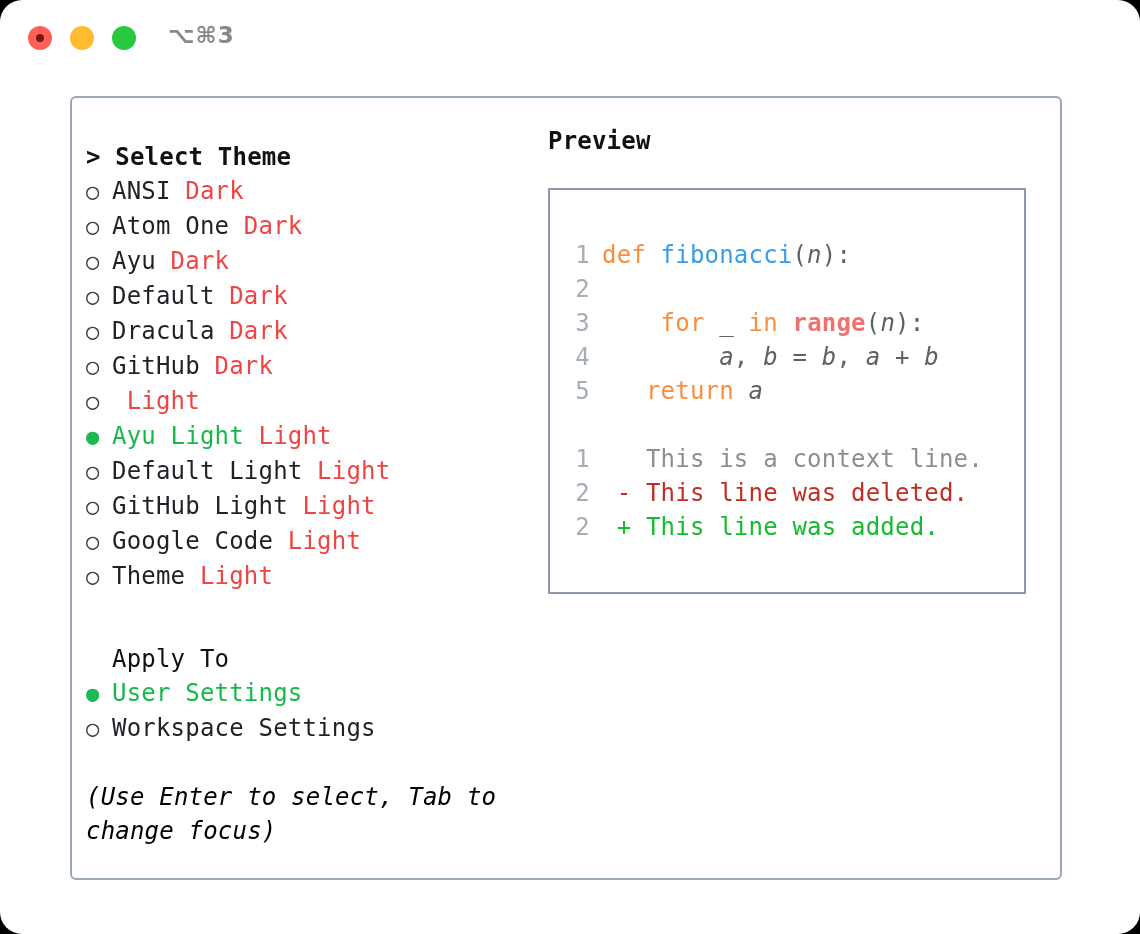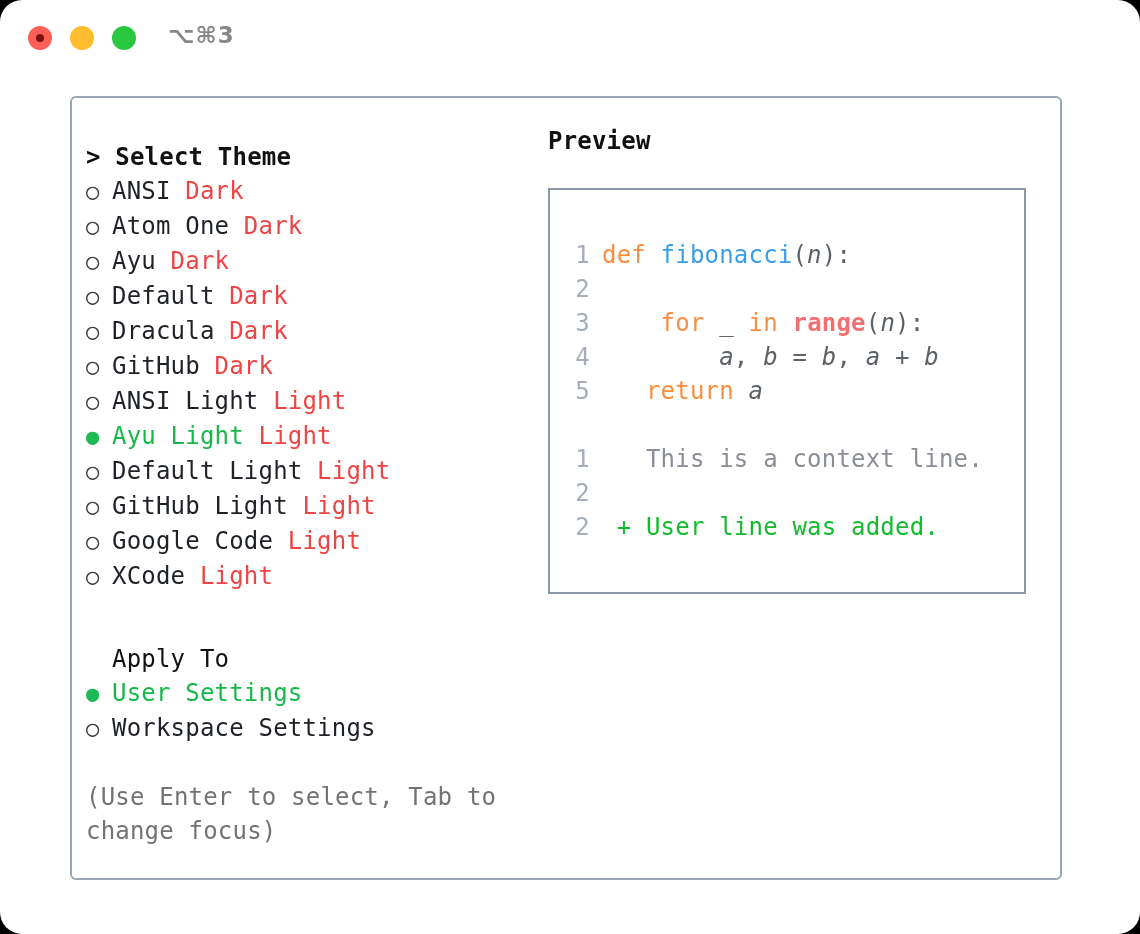--- a/index.html
+++ b/index.html
@@ -116,24 +116,25 @@
     white-space: pre;
     line-height: 34px;
     padding-left: 26px;
     letter-spacing: 0.2px;
   }
   .spacer-lg { height: 48px; }
   .spacer-sm { height: 34px; }
 
   .hint {
     font-size: 24px;
-    color: #737373;
+    color: #000000;
     line-height: 34px;
     width: 412px;
     letter-spacing: 0.2px;
+    font-style: italic;
   }
 
   
   .right-col {
     position: absolute;
     left: 476px; top: 26px;
     width: 500px;
   }
   .preview-title {
     font-size: 24px;
@@ -199,26 +200,26 @@
     <div class="left-col">
       <div class="section-header">&gt; Select Theme</div>
 
       <div id="theme-list">
           <div class="opt-row"><span class="bullet">○</span><span class="opt-name">ANSI</span><span class="opt-kind"> Dark</span></div>
           <div class="opt-row"><span class="bullet">○</span><span class="opt-name">Atom One</span><span class="opt-kind"> Dark</span></div>
           <div class="opt-row"><span class="bullet">○</span><span class="opt-name">Ayu</span><span class="opt-kind"> Dark</span></div>
           <div class="opt-row"><span class="bullet">○</span><span class="opt-name">Default</span><span class="opt-kind"> Dark</span></div>
           <div class="opt-row"><span class="bullet">○</span><span class="opt-name">Dracula</span><span class="opt-kind"> Dark</span></div>
           <div class="opt-row"><span class="bullet">○</span><span class="opt-name">GitHub</span><span class="opt-kind"> Dark</span></div>
-          <div class="opt-row"><span class="bullet">○</span><span class="opt-name">ANSI Light</span><span class="opt-kind"> Light</span></div>
+          <div class="opt-row"><span class="bullet">○</span><span class="opt-kind"> Light</span></div>
           <div class="opt-row"><span class="bullet sel">●</span><span class="opt-name sel">Ayu Light</span><span class="opt-kind"> Light</span></div>
           <div class="opt-row"><span class="bullet">○</span><span class="opt-name">Default Light</span><span class="opt-kind"> Light</span></div>
           <div class="opt-row"><span class="bullet">○</span><span class="opt-name">GitHub Light</span><span class="opt-kind"> Light</span></div>
           <div class="opt-row"><span class="bullet">○</span><span class="opt-name">Google Code</span><span class="opt-kind"> Light</span></div>
-          <div class="opt-row"><span class="bullet">○</span><span class="opt-name">XCode</span><span class="opt-kind"> Light</span></div>
+          <div class="opt-row"><span class="bullet">○</span><span class="opt-name">Theme</span><span class="opt-kind"> Light</span></div>
         </div>
 
       <div class="spacer-lg"></div>
 
       <div class="apply-header">Apply To</div>
 
       <div id="apply-list">
           <div class="opt-row"><span class="bullet sel">●</span><span class="opt-name sel">User Settings</span></div>
           <div class="opt-row"><span class="bullet">○</span><span class="opt-name">Workspace Settings</span></div>
         </div>
@@ -235,20 +236,20 @@
         <div id="code-block">
             <div class="code-line"><span class="lineno">1</span><span class="code-body"><span class="tok-kw">def</span><span class="tok-punct"> </span><span class="tok-fn">fibonacci</span><span class="tok-punct">(</span><span class="tok-ident">n</span><span class="tok-punct">):</span></span></div>
             <div class="code-line"><span class="lineno">2</span></div>
             <div class="code-line"><span class="lineno">3</span><span class="code-body"><span class="tok-punct">    </span><span class="tok-kw">for</span><span class="tok-ident"> _ </span><span class="tok-kw">in</span><span class="tok-punct"> </span><span class="tok-call">range</span><span class="tok-punct">(</span><span class="tok-ident">n</span><span class="tok-punct">):</span></span></div>
             <div class="code-line"><span class="lineno">4</span><span class="code-body"><span class="tok-punct">        </span><span class="tok-ident">a</span><span class="tok-punct">, </span><span class="tok-ident">b</span><span class="tok-punct"> = </span><span class="tok-ident">b</span><span class="tok-punct">, </span><span class="tok-ident">a</span><span class="tok-punct"> + </span><span class="tok-ident">b</span></span></div>
             <div class="code-line"><span class="lineno">5</span><span class="code-body"><span class="tok-punct">   </span><span class="tok-kw">return</span><span class="tok-punct"> </span><span class="tok-ident">a</span></span></div>
           </div>
         <div class="blank-line"></div>
         <div id="diff-block">
             <div class="code-line"><span class="lineno">1</span><span class="code-body diff-ctx">   This is a context line.</span></div>
-            <div class="code-line"><span class="lineno">2</span></div>
-            <div class="code-line"><span class="lineno">2</span><span class="code-body diff-add"> + User line was added.</span></div>
+            <div class="code-line"><span class="lineno">2</span><span class="code-body diff-del"> - This line was deleted.</span></div>
+            <div class="code-line"><span class="lineno">2</span><span class="code-body diff-add"> + This line was added.</span></div>
           </div>
       </div>
     </div>
 
   </div>
 </div>
 
 </body></html>

